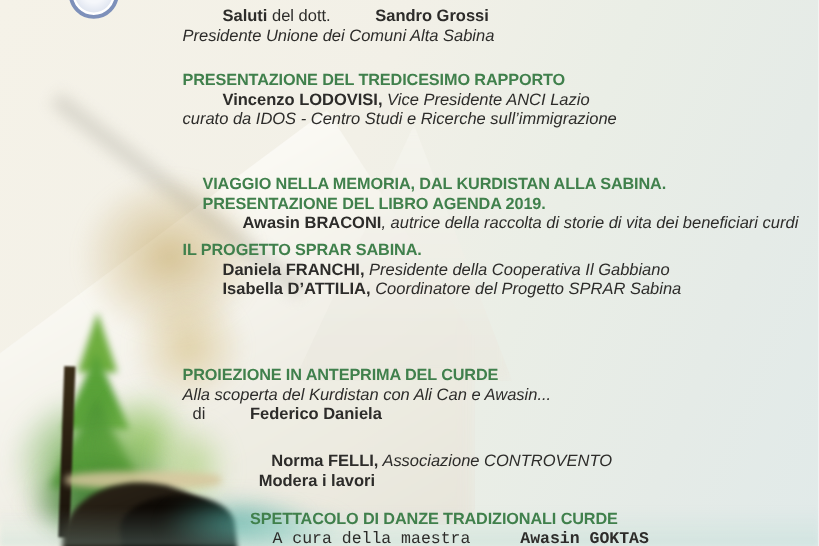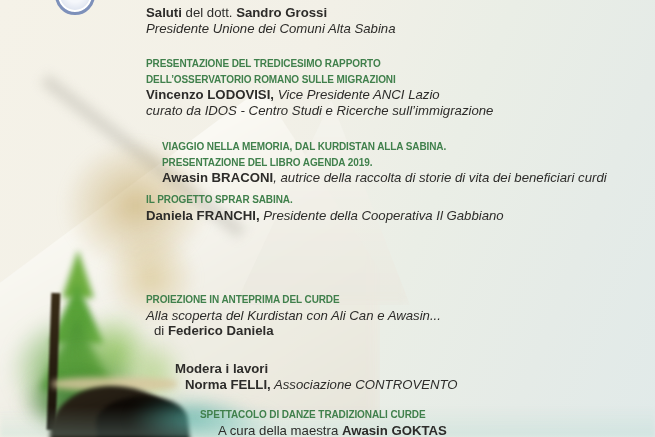--- a/index.html
+++ b/index.html
@@ -61,22 +61,22 @@
     background:radial-gradient(closest-side,rgba(120,200,190,.5),rgba(120,200,190,0) 80%);filter:blur(8px);}
   .water-wash{left:0;top:406px;width:655px;height:31px;
     background:linear-gradient(rgba(168,214,204,0),rgba(168,214,204,.28));filter:blur(2px);}
   
   .emblem{position:absolute;left:55px;top:-25px;width:34px;height:34px;border-radius:50%;
     border:3px solid #7d90ba;
     background:radial-gradient(circle at 50% 45%,#f5f7fb 35%,#dde3ef 70%,#ccd4e6 100%);
     box-shadow:inset 0 0 0 2px #ffffff;}
   
   .block{position:absolute;color:#2d2c2a;font-size:13.2px;line-height:15.6px;white-space:nowrap;}
-  .h{color:#40804c;font-weight:bold;font-size:10px;letter-spacing:-.1px;}
-  .b{font-weight:bold;}
+  .h{color:#40804c;font-weight:bold;font-size:13px;letter-spacing:-.1px;}
+  .b{font-weight:bold;margin-left:32px;}
   .it{font-style:italic;}
   .line{height:15.6px;}
 </style>
 </head>
 <body>
 
 <div class="poster">
 
   <div class="decor mountain-main"></div>
   <div class="decor mountain-ridge"></div>
@@ -101,45 +101,45 @@
 
   <div class="emblem"></div>
 
   <section class="block" style="left:146px;top:5px;">
     <div class="line"><span class="b">Saluti</span><span> del dott. </span><span class="b">Sandro Grossi</span></div>
     <div class="line it">Presidente Unione dei Comuni Alta Sabina</div>
   </section>
 
   <section class="block" style="left:146px;top:56px;">
     <div class="line h">PRESENTAZIONE DEL TREDICESIMO RAPPORTO</div>
-    <div class="line h">DELL’OSSERVATORIO ROMANO SULLE MIGRAZIONI</div>
     <div class="line"><span class="b">Vincenzo LODOVISI,</span><span class="it"> Vice Presidente ANCI Lazio</span></div>
     <div class="line it">curato da IDOS - Centro Studi e Ricerche sull’immigrazione</div>
   </section>
 
   <section class="block" style="left:162px;top:139px;">
     <div class="line h">VIAGGIO NELLA MEMORIA, DAL KURDISTAN ALLA SABINA.</div>
     <div class="line h">PRESENTAZIONE DEL LIBRO AGENDA 2019.</div>
     <div class="line"><span class="b">Awasin BRACONI</span><span class="it">, autrice della raccolta di storie di vita dei beneficiari curdi</span></div>
   </section>
 
   <section class="block" style="left:146px;top:192px;">
     <div class="line h">IL PROGETTO SPRAR SABINA.</div>
     <div class="line"><span class="b">Daniela FRANCHI,</span><span class="it"> Presidente della Cooperativa Il Gabbiano</span></div>
+    <div class="line"><span class="b">Isabella D’ATTILIA,</span><span class="it"> Coordinatore del Progetto SPRAR Sabina</span></div>
   </section>
 
   <section class="block" style="left:146px;top:292px;">
     <div class="line h">PROIEZIONE IN ANTEPRIMA DEL CURDE</div>
     <div class="line it">Alla scoperta del Kurdistan con Ali Can e Awasin...</div>
     <div class="line" style="padding-left:8px;"><span>di </span><span class="b">Federico Daniela</span></div>
   </section>
 
   <section class="block" style="left:175px;top:361px;">
+    <div class="line" style="padding-left:10px;"><span class="b">Norma FELLI,</span><span class="it"> Associazione CONTROVENTO</span></div>
     <div class="line b">Modera i lavori</div>
-    <div class="line" style="padding-left:10px;"><span class="b">Norma FELLI,</span><span class="it"> Associazione CONTROVENTO</span></div>
   </section>
 
   <section class="block" style="left:200px;top:407px;">
     <div class="line h">SPETTACOLO DI DANZE TRADIZIONALI CURDE</div>
-    <div class="line" style="padding-left:18px;"><span>A cura della maestra </span><span class="b">Awasin GOKTAS</span></div>
+    <div class="line" style="padding-left:18px;font-family:Liberation Mono, monospace;"><span>A cura della maestra </span><span class="b">Awasin GOKTAS</span></div>
   </section>
 
 </div>
 
 </body></html>

